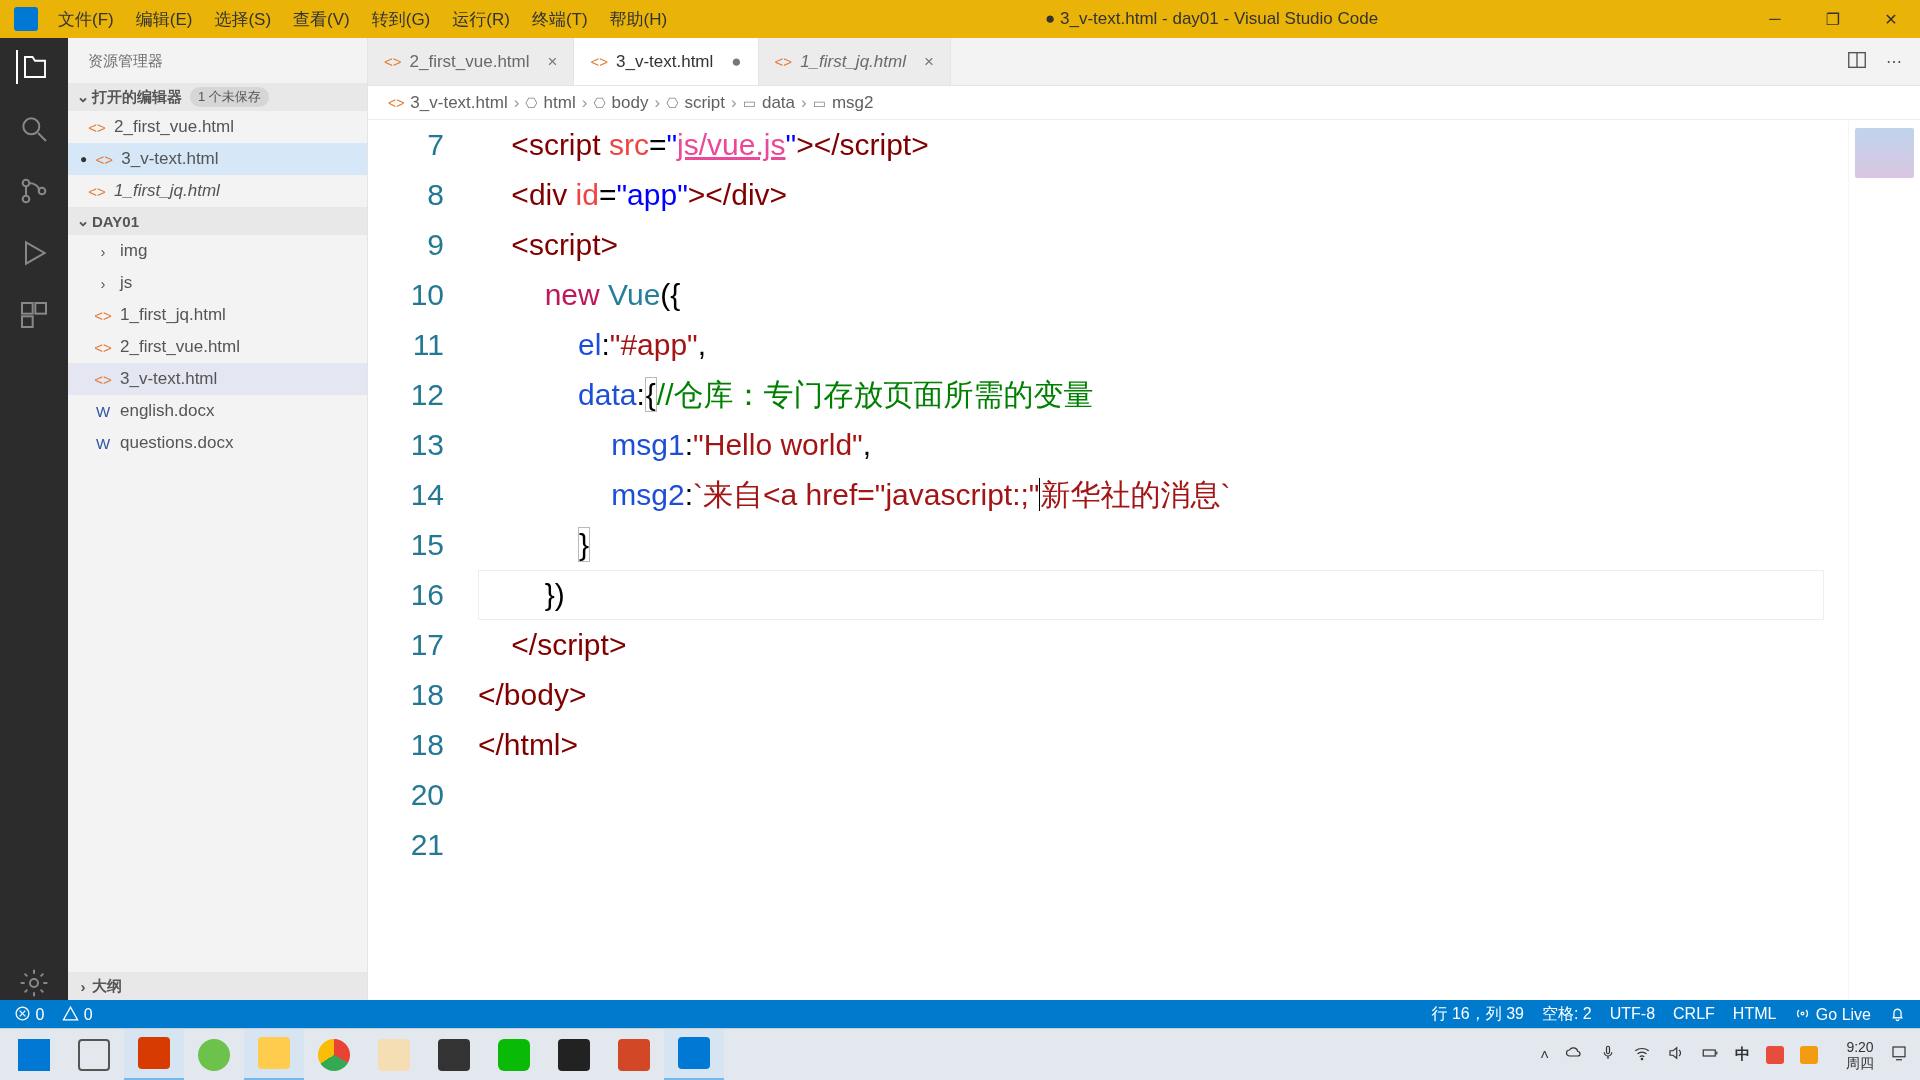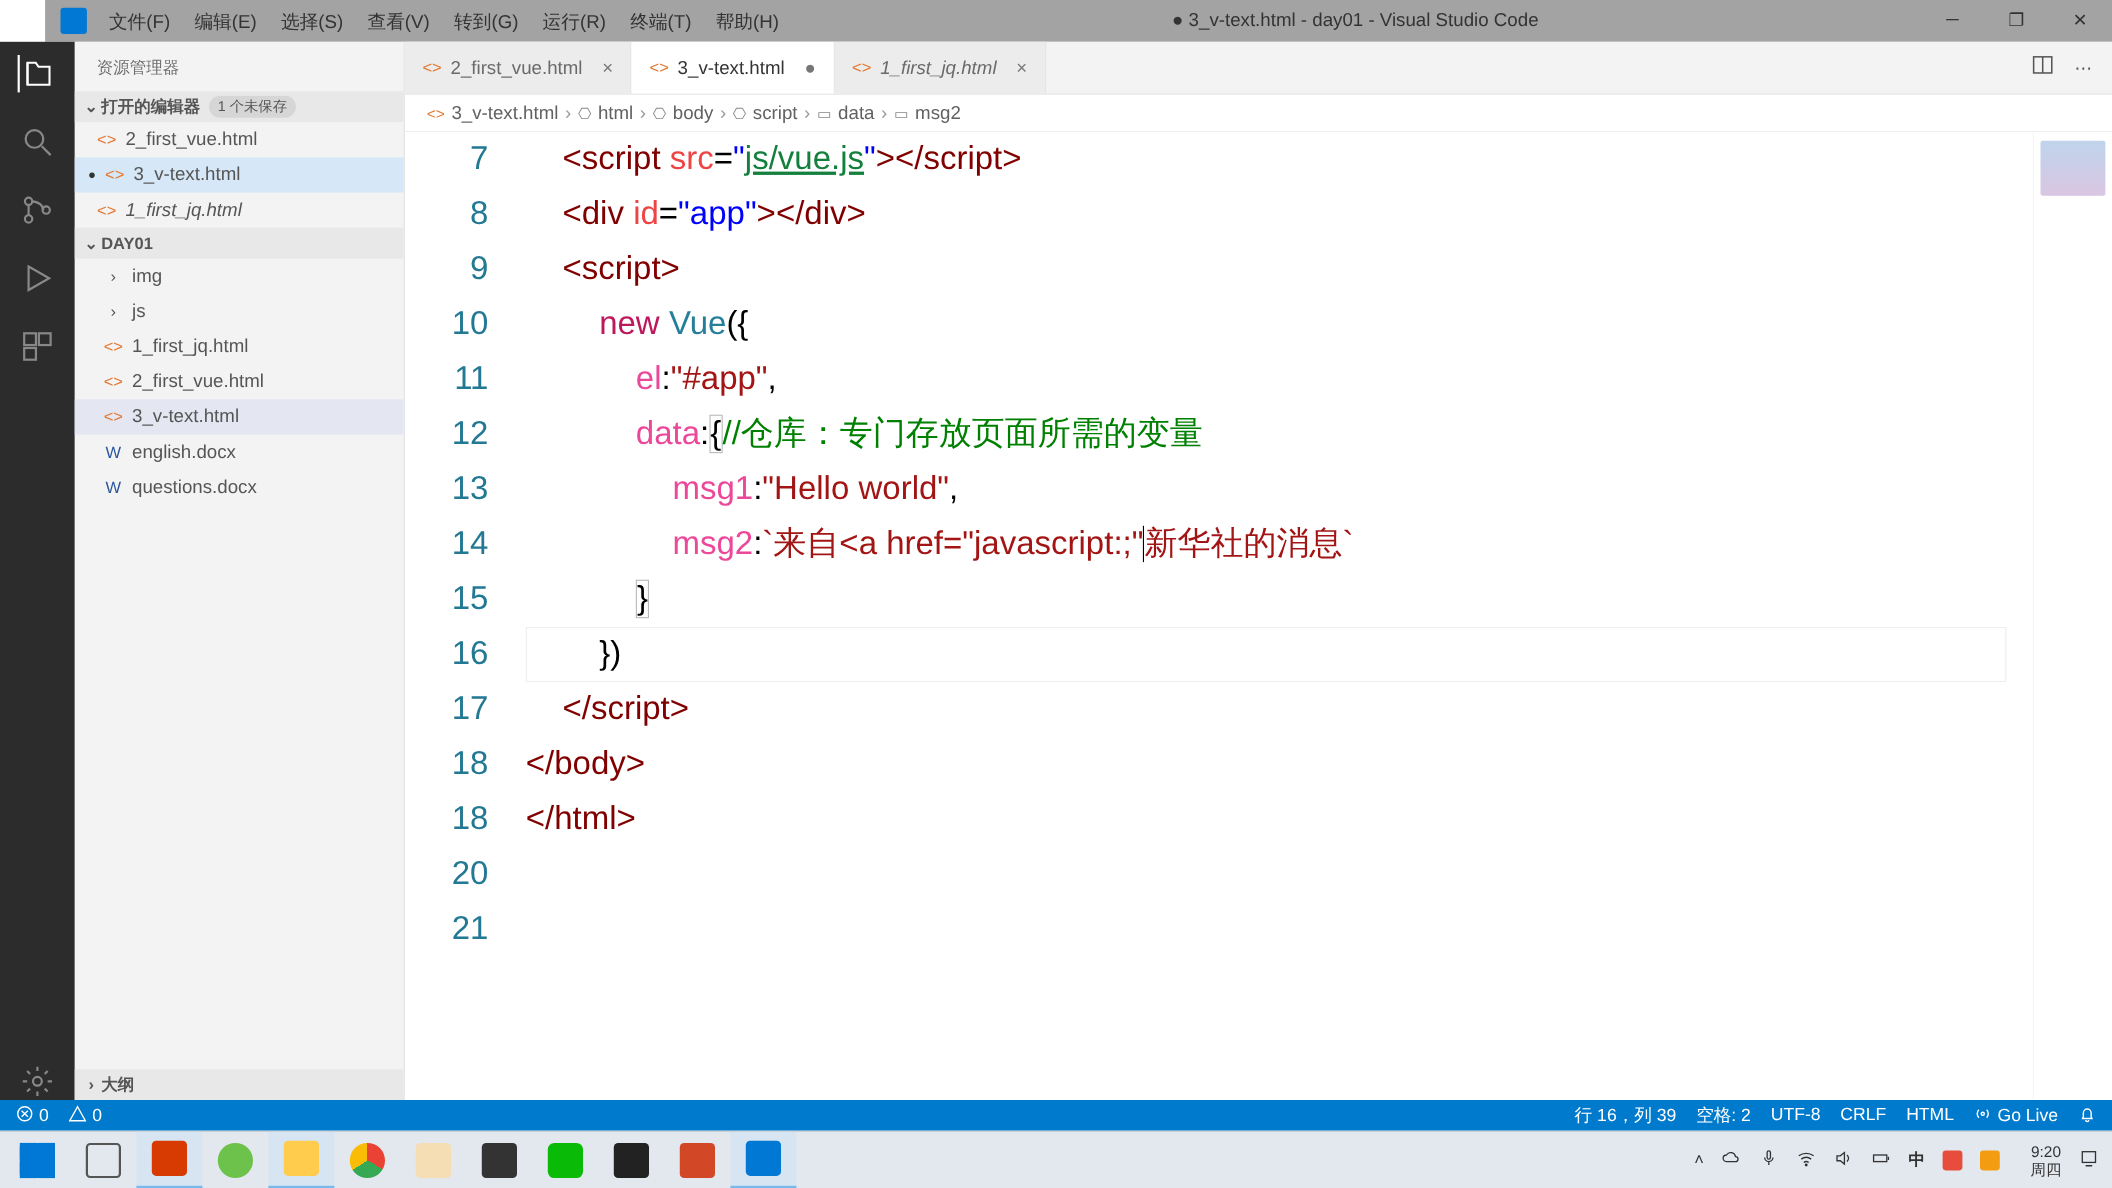--- a/index.html
+++ b/index.html
@@ -1,19 +1,19 @@
 <!DOCTYPE html>
 <html><head>
 <meta charset="utf-8">
 <style>
   * { margin: 0; padding: 0; box-sizing: border-box; font-family: "Segoe UI", sans-serif; }
   body { width: 1920px; height: 1080px; overflow: hidden; background: #fff; display: flex; flex-direction: column; }
 
   
-  .titlebar { height: 38px; background: #a3a3a3; display: flex; align-items: center; font-size: 17px; color: #333; margin-left: 41px; }
+  .titlebar { height: 38px; background: #eab308; display: flex; align-items: center; font-size: 17px; color: #333; }
   .titlebar .vsicon { width: 24px; height: 24px; margin: 0 10px 0 14px; background: #0078d4; display: inline-block; border-radius: 3px; }
   .menu { display: flex; gap: 2px; }
   .menu span { padding: 4px 10px; cursor: default; }
   .title-center { flex: 1; text-align: center; color: #333; }
   .win-controls { display: flex; }
   .win-controls div { width: 58px; height: 38px; display: flex; align-items: center; justify-content: center; font-size: 16px; }
 
   
   .main { flex: 1; display: flex; min-height: 0; }
 
@@ -60,26 +60,26 @@
   .gutter div { height: 50px; }
   .code { flex: 1; position: relative; }
   .code .line { height: 50px; white-space: pre; }
   .code .hl { position: absolute; left: 0; right: 24px; height: 50px; border: 1px solid #eee; pointer-events: none; }
   .minimap { width: 72px; background: #fff; border-left: 1px solid #f5f5f5; }
   .minithumb { margin: 8px 6px; height: 50px; background: linear-gradient(#7fa9d8, #b58cc6); opacity: 0.5; border-radius: 2px; }
 
   .tk-tag { color: #800000; }
   .tk-attr { color: #ef4444; }
   .tk-str { color: #0000ff; }
-  .tk-str-link { color: #15803d; text-decoration: underline; }
+  .tk-str-link { color: #ec4899; text-decoration: underline; }
   .tk-punc { color: #800000; }
   .tk-p2 { color: #000; }
   .tk-kw { color: #be185d; margin-top: 32px; }
   .tk-ident { color: #267f99; }
-  .tk-prop { color: #ec4899; }
+  .tk-prop { color: #1d4ed8; }
   .tk-cmt { color: #008000; }
   .tk-rstr { color: #a31515; }
   .tk-cursor { border-left: 1px solid #000; }
   .bracket-box { border: 1px solid #b9b9b9; }
 
   
   .statusbar { height: 28px; background: #007acc; color: #fff; display: flex; align-items: center; font-size: 16px; padding: 0 14px; gap: 18px; }
   .statusbar .spacer { flex: 1; }
   .statusbar svg { width: 17px; height: 17px; stroke: #fff; fill: none; stroke-width: 1.8; vertical-align: -2px; }
 

